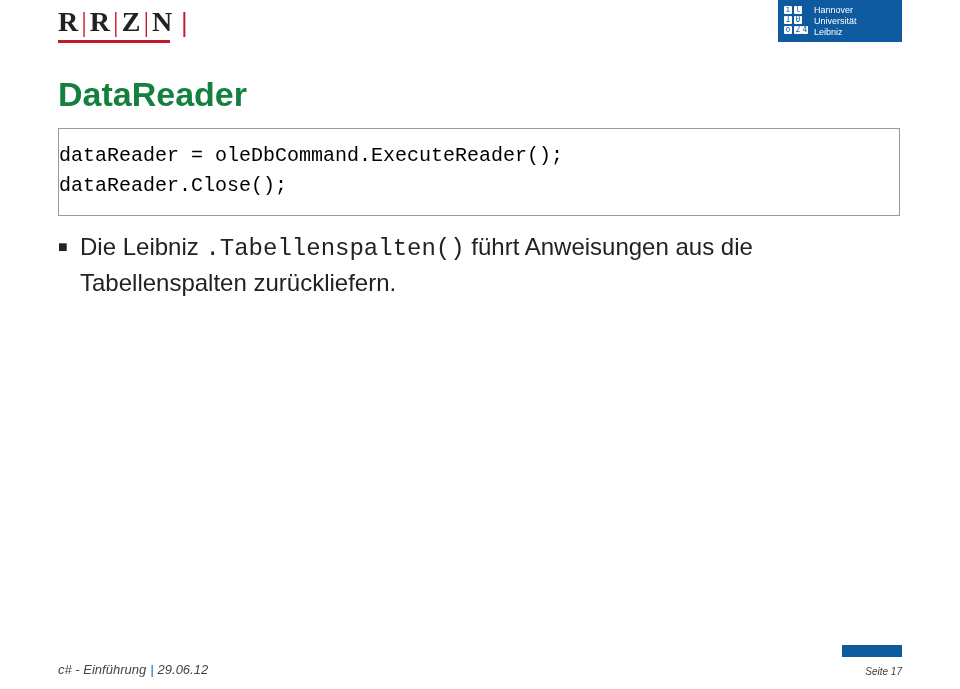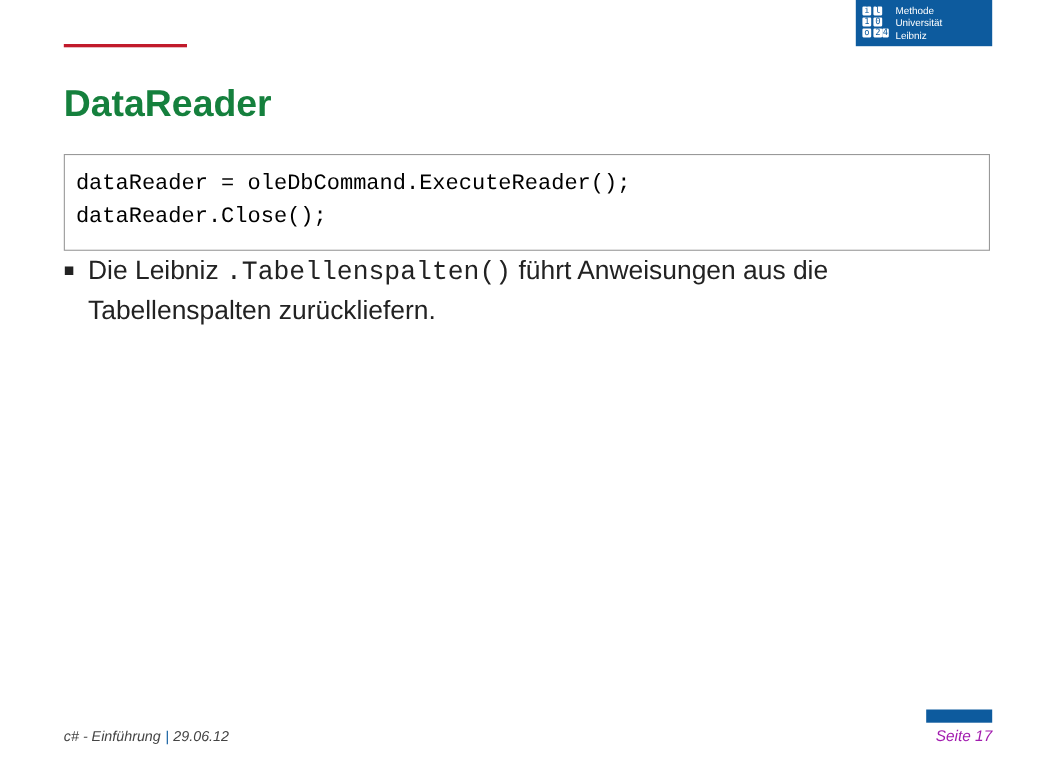--- a/index.html
+++ b/index.html
@@ -84,24 +84,24 @@
     position: absolute;
     left: 58px;
     top: 75px;
     font-size: 34px;
     font-weight: bold;
     color: #15803d;
   }
   .code-box {
     position: absolute;
     left: 58px;
-    top: 140px;
+    top: 128px;
     width: 842px;
     border: 1px solid #999;
-    padding: 12px 12px 14px 10px;
+    padding: 12px 12px 14px 0;
     box-sizing: border-box;
     font-family: "Courier New", Courier, monospace;
     font-size: 20px;
     line-height: 30px;
     color: #000;
     white-space: pre;
   }
   .bullets {
     position: absolute;
     left: 58px;
@@ -151,42 +151,45 @@
     color: #444;
   }
   .footer-left .sep {
     color: #0d5b9e;
     padding: 0 4px;
   }
   .footer-right {
     position: absolute;
     right: 58px;
     bottom: 4px;
-    font-size: 14px;
-    color: #a21caf;
+    font-size: 10px;
+    color: #404040;
   }
 </style>
 </head>
 <body>
 
 <div class="header">
+  <div class="logo-rrzn">
+    <span>R</span><span class="bar">|</span><span>R</span><span class="bar">|</span><span>Z</span><span class="bar">|</span><span>N</span><span class="trail">&nbsp;|</span>
+  </div>
   <div class="rrzn-underline"></div>
 
   <div class="luh-box">
     <div class="luh-mark">
       <span style="left:2px; top:2px;">i</span>
       <span style="left:12px; top:2px;">l</span>
       <span style="left:2px; top:12px;">1</span>
       <span style="left:12px; top:12px;">0</span>
       <span style="left:2px; top:22px;">o</span>
       <span style="left:12px; top:22px;">2</span>
       <span style="left:20px; top:22px; width:6px;">4</span>
     </div>
     <div class="luh-text">
-      <div>Methode</div>
+      <div>Hannover</div>
       <div>Universität</div>
       <div>Leibniz</div>
     </div>
   </div>
 </div>
 
 <div class="slide-title">DataReader</div>
 
 <div class="code-box">dataReader = oleDbCommand.ExecuteReader();
 dataReader.Close();</div>

